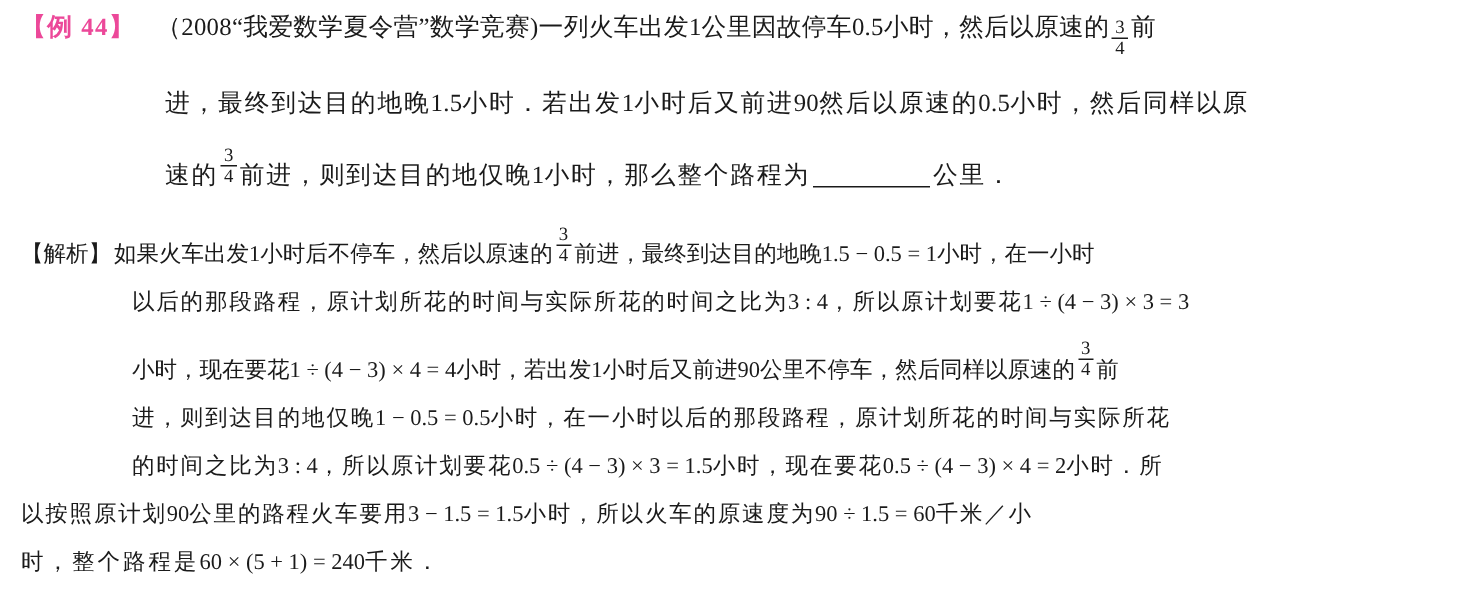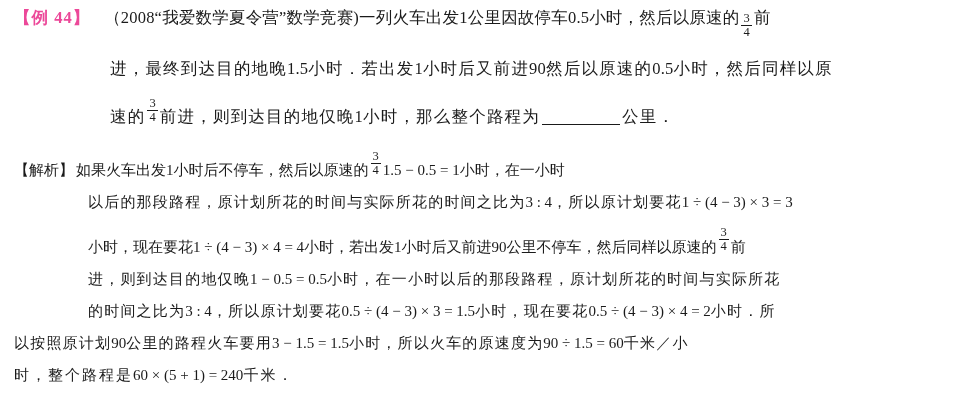--- a/index.html
+++ b/index.html
@@ -160,20 +160,21 @@
 
     <div class="an-line">
       <span class="an-tag">【解析】</span>
       <span class="txt">如果火车出发</span>
       <span class="m">1</span>
       <span class="txt">小时后不停车，然后以原速的</span>
       <span class="frac">
         <span class="num">3</span>
         <span class="den">4</span>
       </span>
+      <span class="txt">前进，最终到达目的地晚</span>
       <span class="m">1.5 − 0.5 = 1</span>
       <span class="txt">小时，在一小时</span>
     </div>
 
     <div class="an-line an-indent">
       <span class="txt sp-mid">以后的那段路程，原计划所花的时间与实际所花的时间之比为</span>
       <span class="m">3 : 4</span>
       <span class="txt sp-mid">，所以原计划要花</span>
       <span class="m">1 ÷ (4 − 3) × 3 = 3</span>
     </div>

